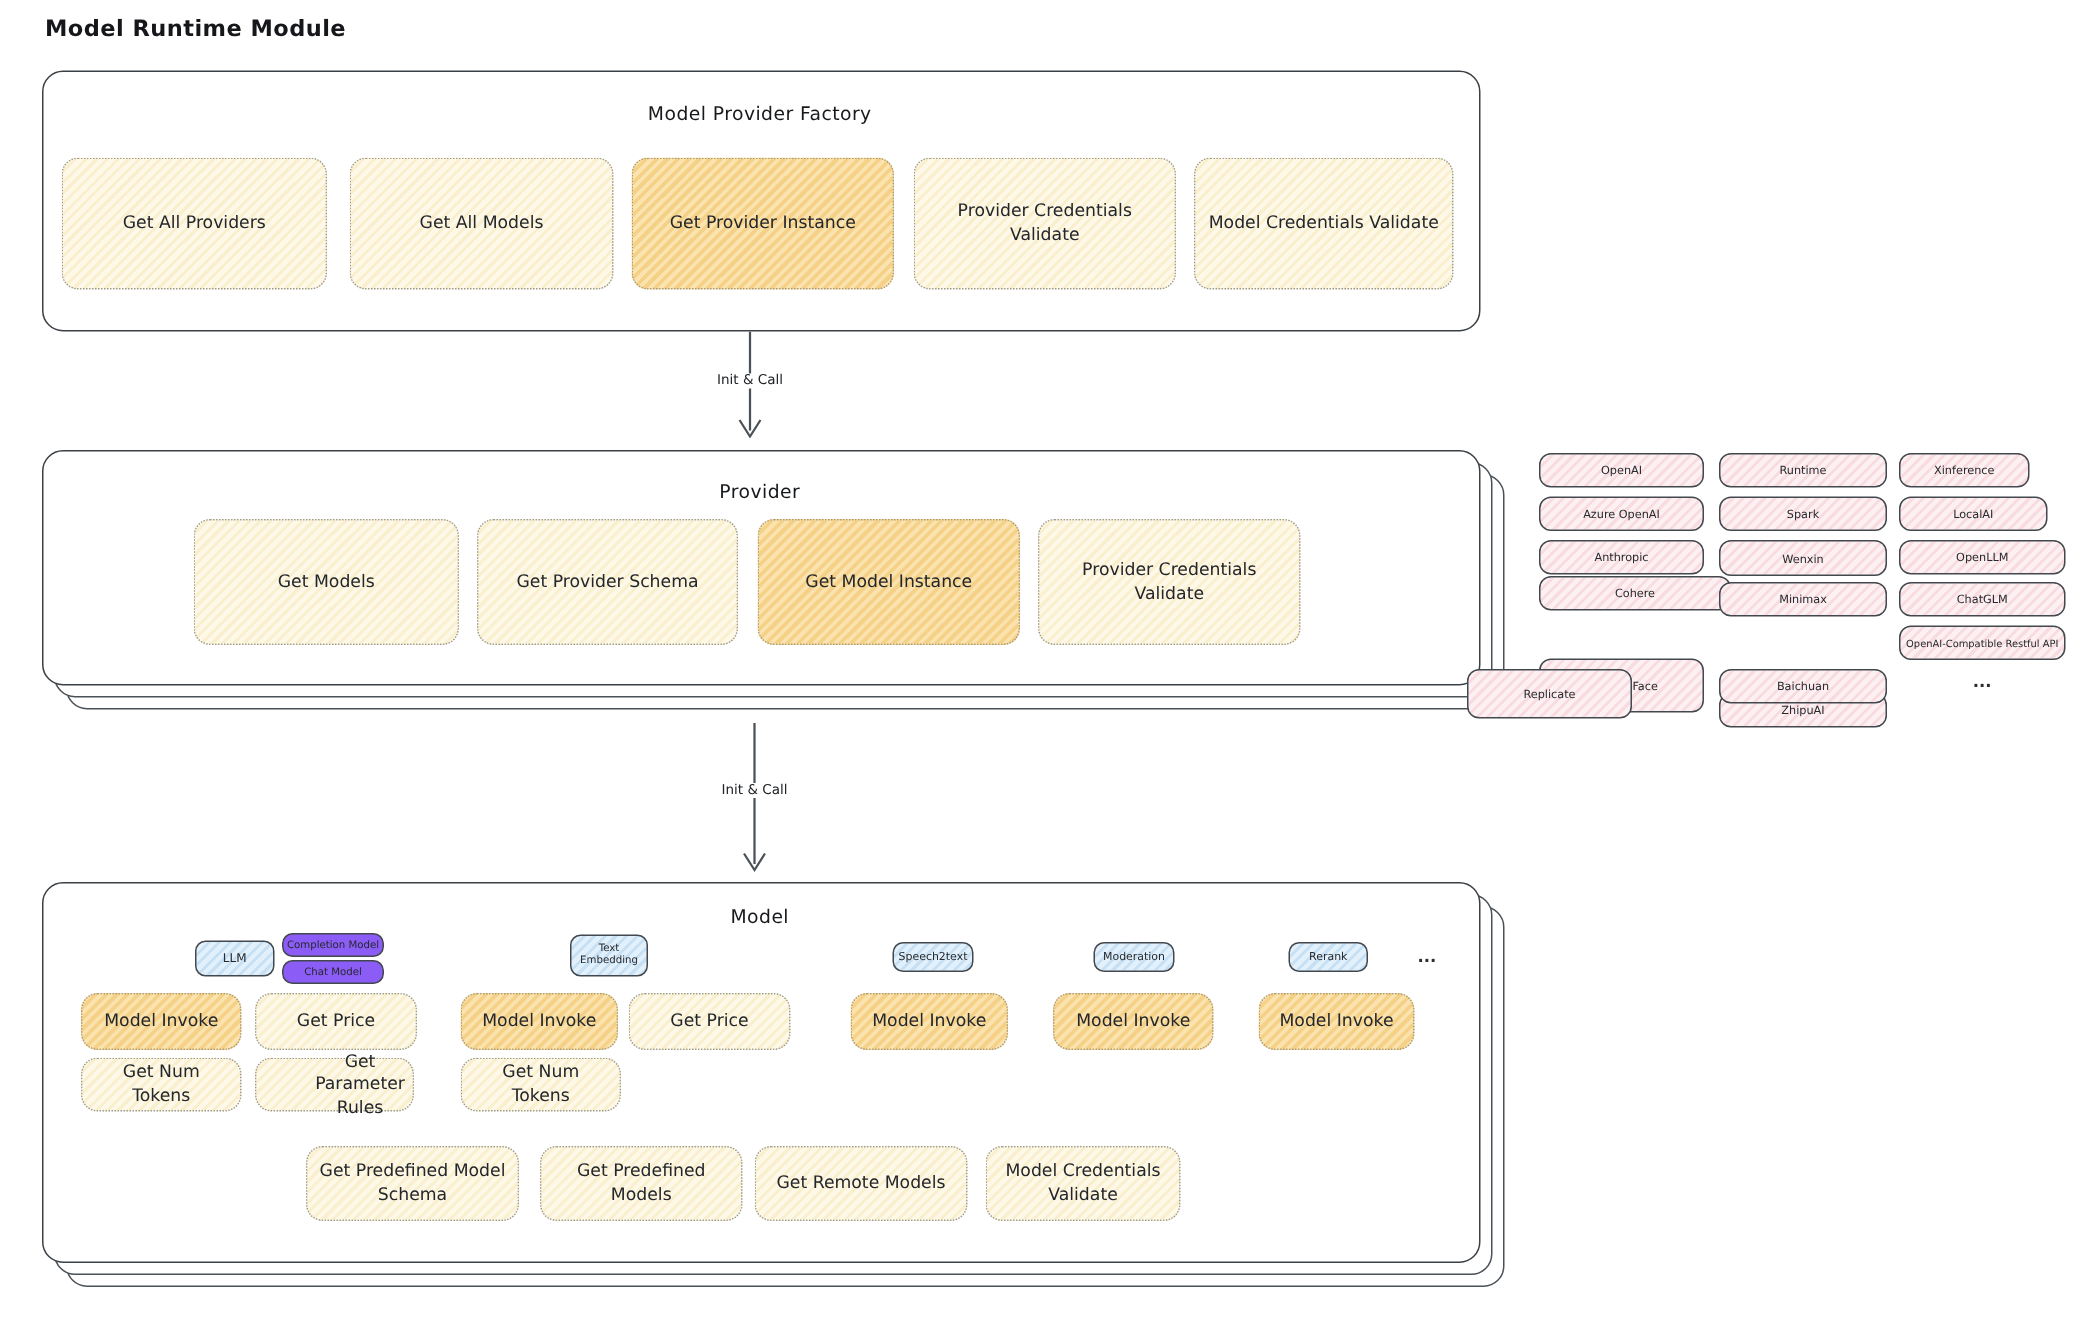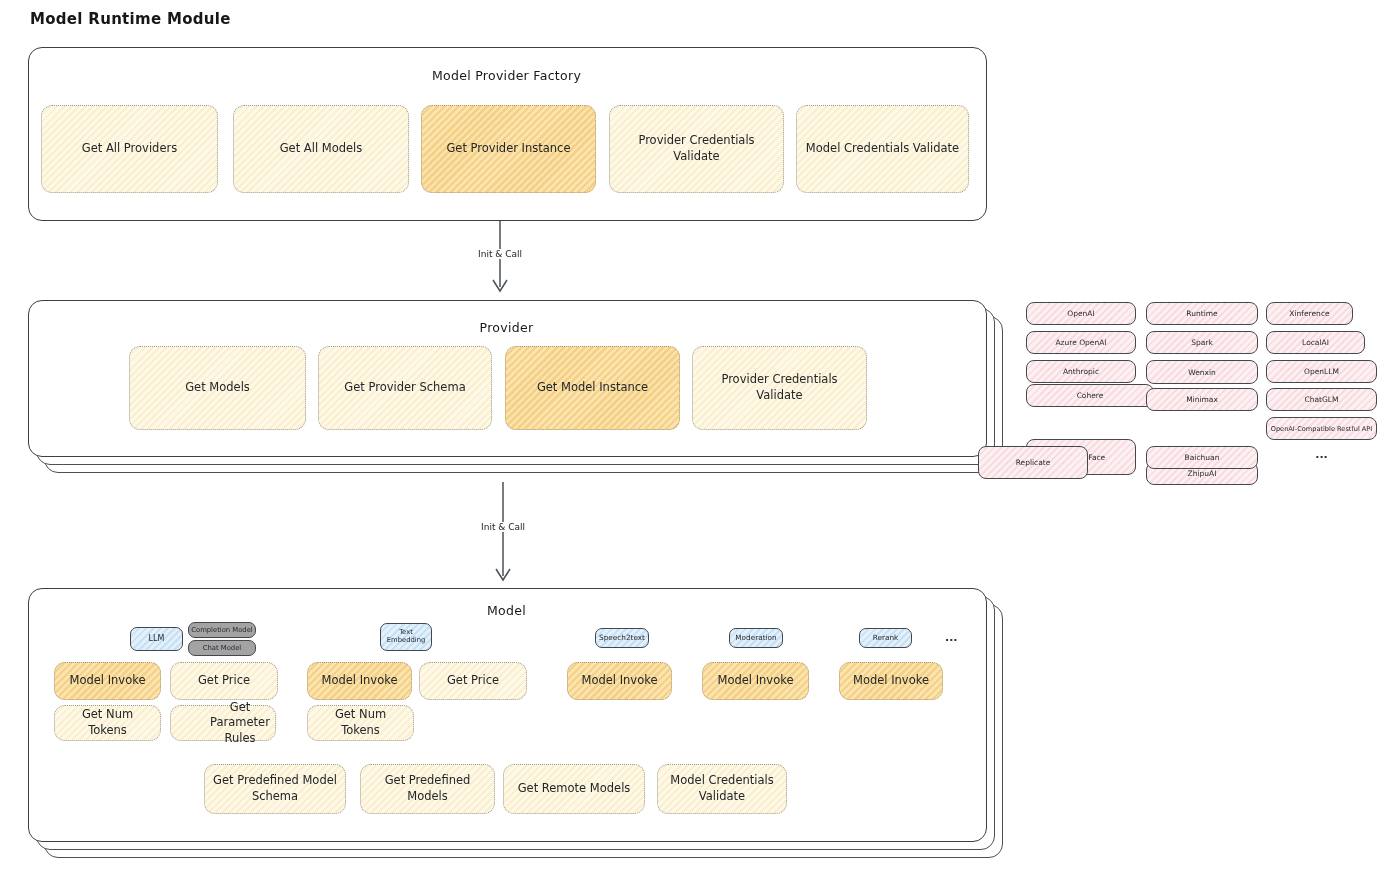--- a/index.html
+++ b/index.html
@@ -37,21 +37,21 @@
     color:#26292d;
   }
   .tab{
     position:absolute;display:flex;align-items:center;justify-content:center;text-align:center;
     border:1.3px solid #43484e;border-radius:7px;font-size:8px;line-height:1.15;box-sizing:border-box;padding:0 3px;
     background:repeating-linear-gradient(135deg,rgba(140,190,230,.32) 0 2px,rgba(0,0,0,0) 2px 5px),#e2f0fb;
     color:#26292d;
   }
   .subtab{
     position:absolute;display:flex;align-items:center;justify-content:center;text-align:right;
-    border:1.2px solid #43484e;border-radius:7px;font-size:6.8px;box-sizing:border-box;background:#a3a3a3;color:#26292d;
+    border:1.2px solid #43484e;border-radius:7px;font-size:6.8px;box-sizing:border-box;background:#8b5cf6;color:#26292d;
   }
   .more-dots{position:absolute;font-size:11px;font-weight:700;color:#2a2d31;}
   .arrow{position:absolute;}
   .arrow-label{
     position:absolute;left:50%;transform:translateX(-50%);background:#fff;padding:0 3px;
     font-size:9px;white-space:nowrap;color:#202327;
   }
 </style>
 </head>
 <body>

